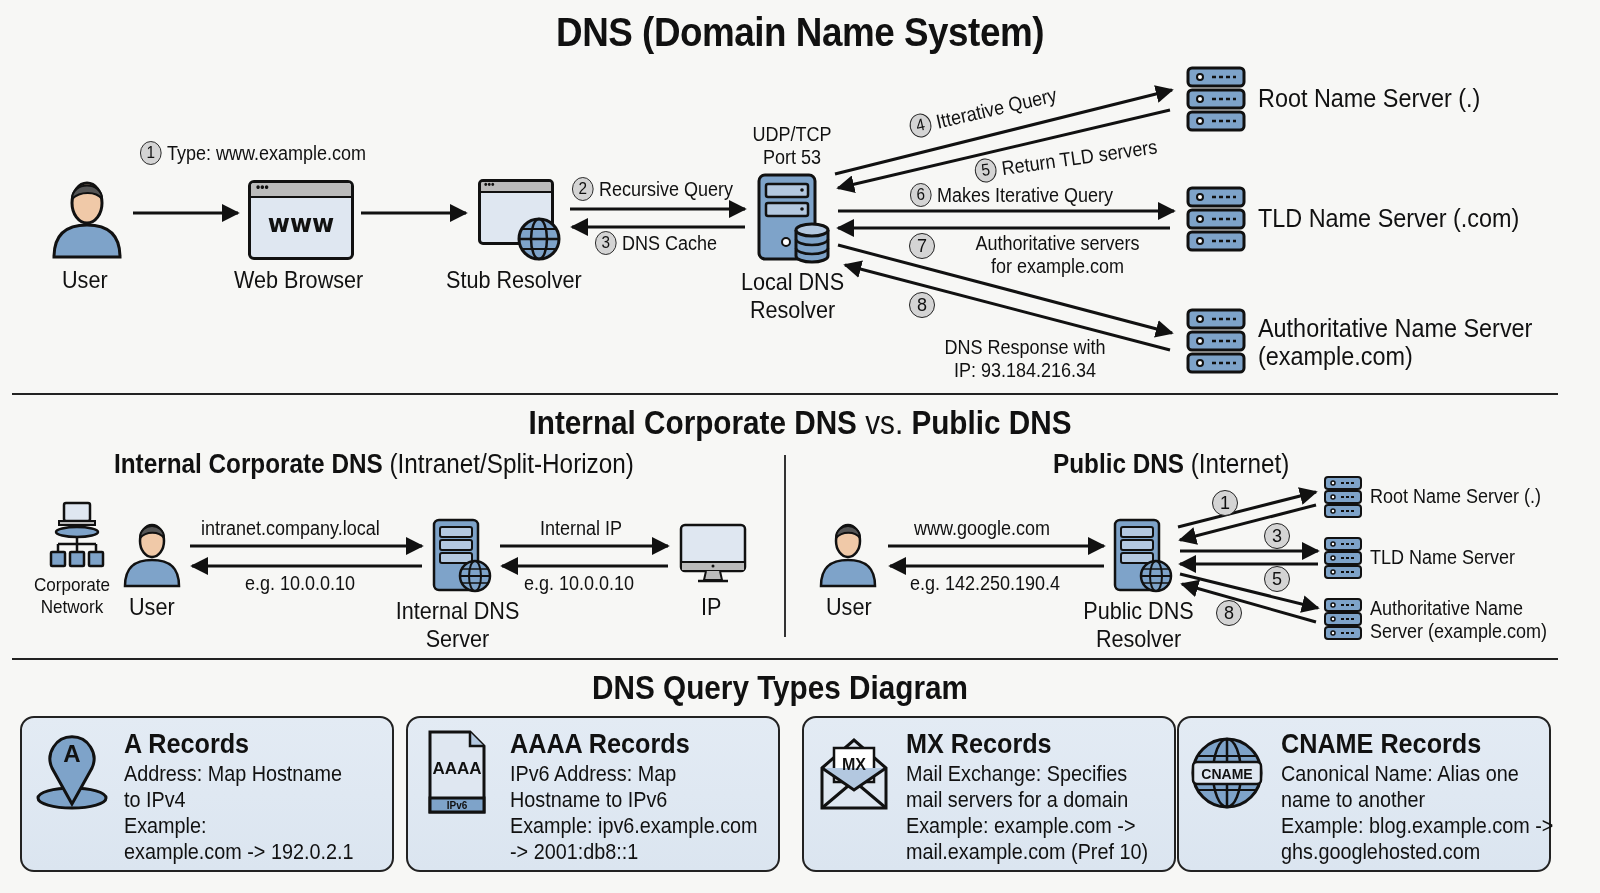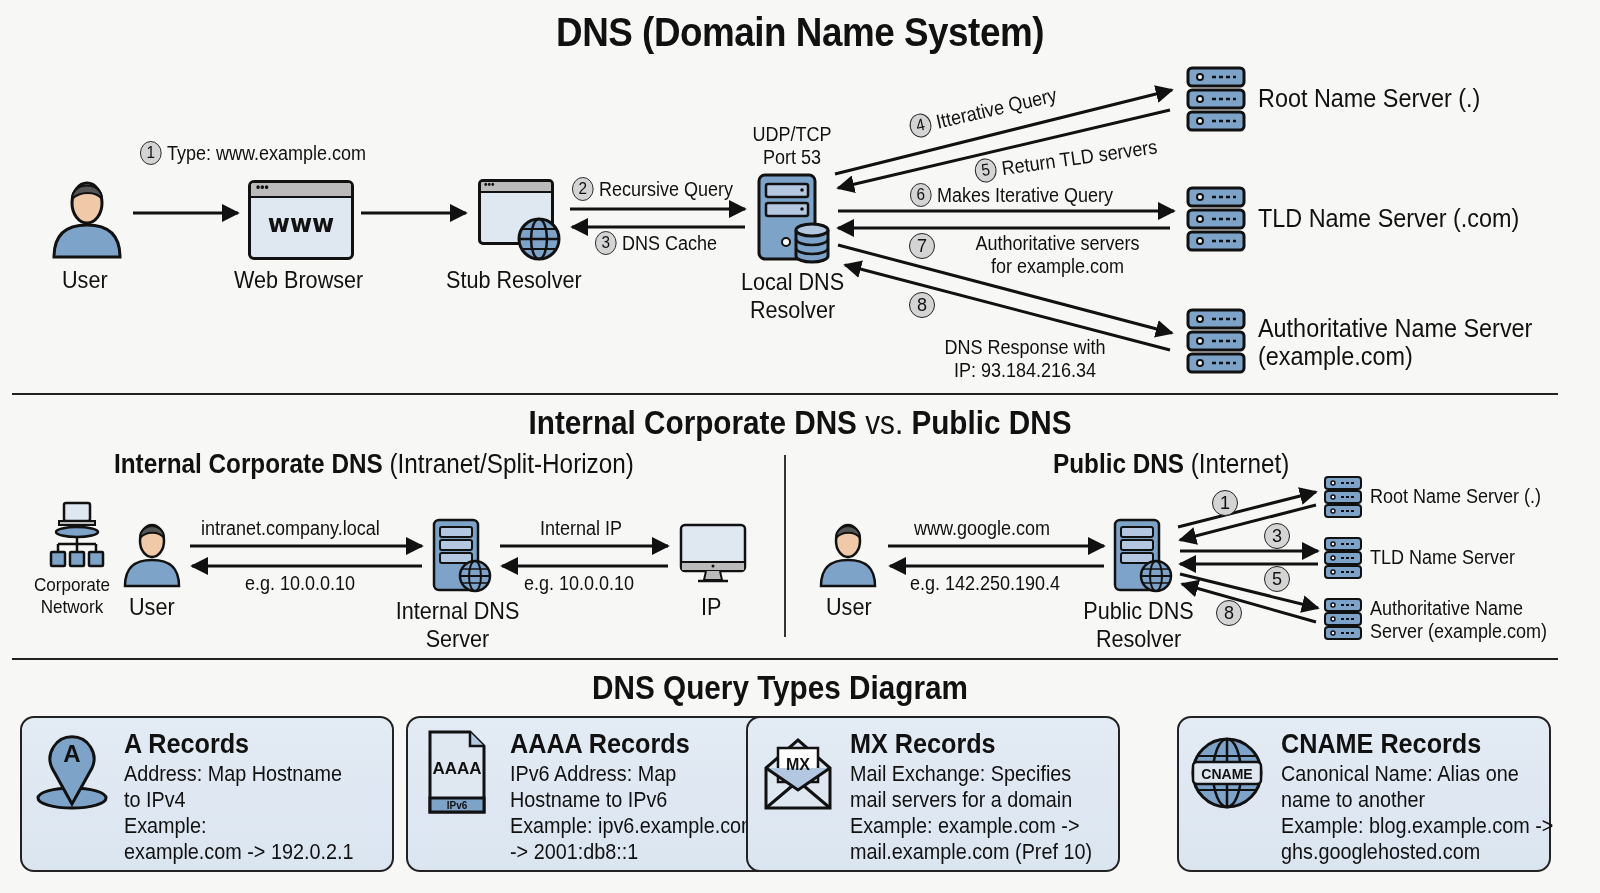--- a/index.html
+++ b/index.html
@@ -409,21 +409,21 @@
   </svg>
   <div class="ct">AAAA Records</div>
   <div class="cd">
     <div>IPv6 Address: Map</div>
     <div>Hostname to IPv6</div>
     <div>Example: ipv6.example.com</div>
     <div>-&gt; 2001:db8::1</div>
   </div>
 </div>
 
-<div class="card" style="left:746px">
+<div class="card" style="left:802px">
   <svg class="ci" viewBox="0 0 90 90">
     <path d="M8,40 L40,12 L72,40 L72,80 L8,80 Z" fill="#dfe7f1" stroke="#111" stroke-width="3"></path>
     <rect x="20" y="20" width="40" height="34" fill="#fff" stroke="#111" stroke-width="2.5"></rect>
     <path d="M8,40 L40,62 L72,40" fill="#b3c8e0" stroke="#111" stroke-width="3"></path>
     <path d="M8,80 L34,58 M72,80 L46,58" stroke="#111" stroke-width="3"></path>
     <text x="40" y="42" text-anchor="middle" font-family="Liberation Sans, sans-serif" font-weight="bold" font-size="16" fill="#111">MX</text>
   </svg>
   <div class="ct">MX Records</div>
   <div class="cd">
     <div>Mail Exchange: Specifies</div>

